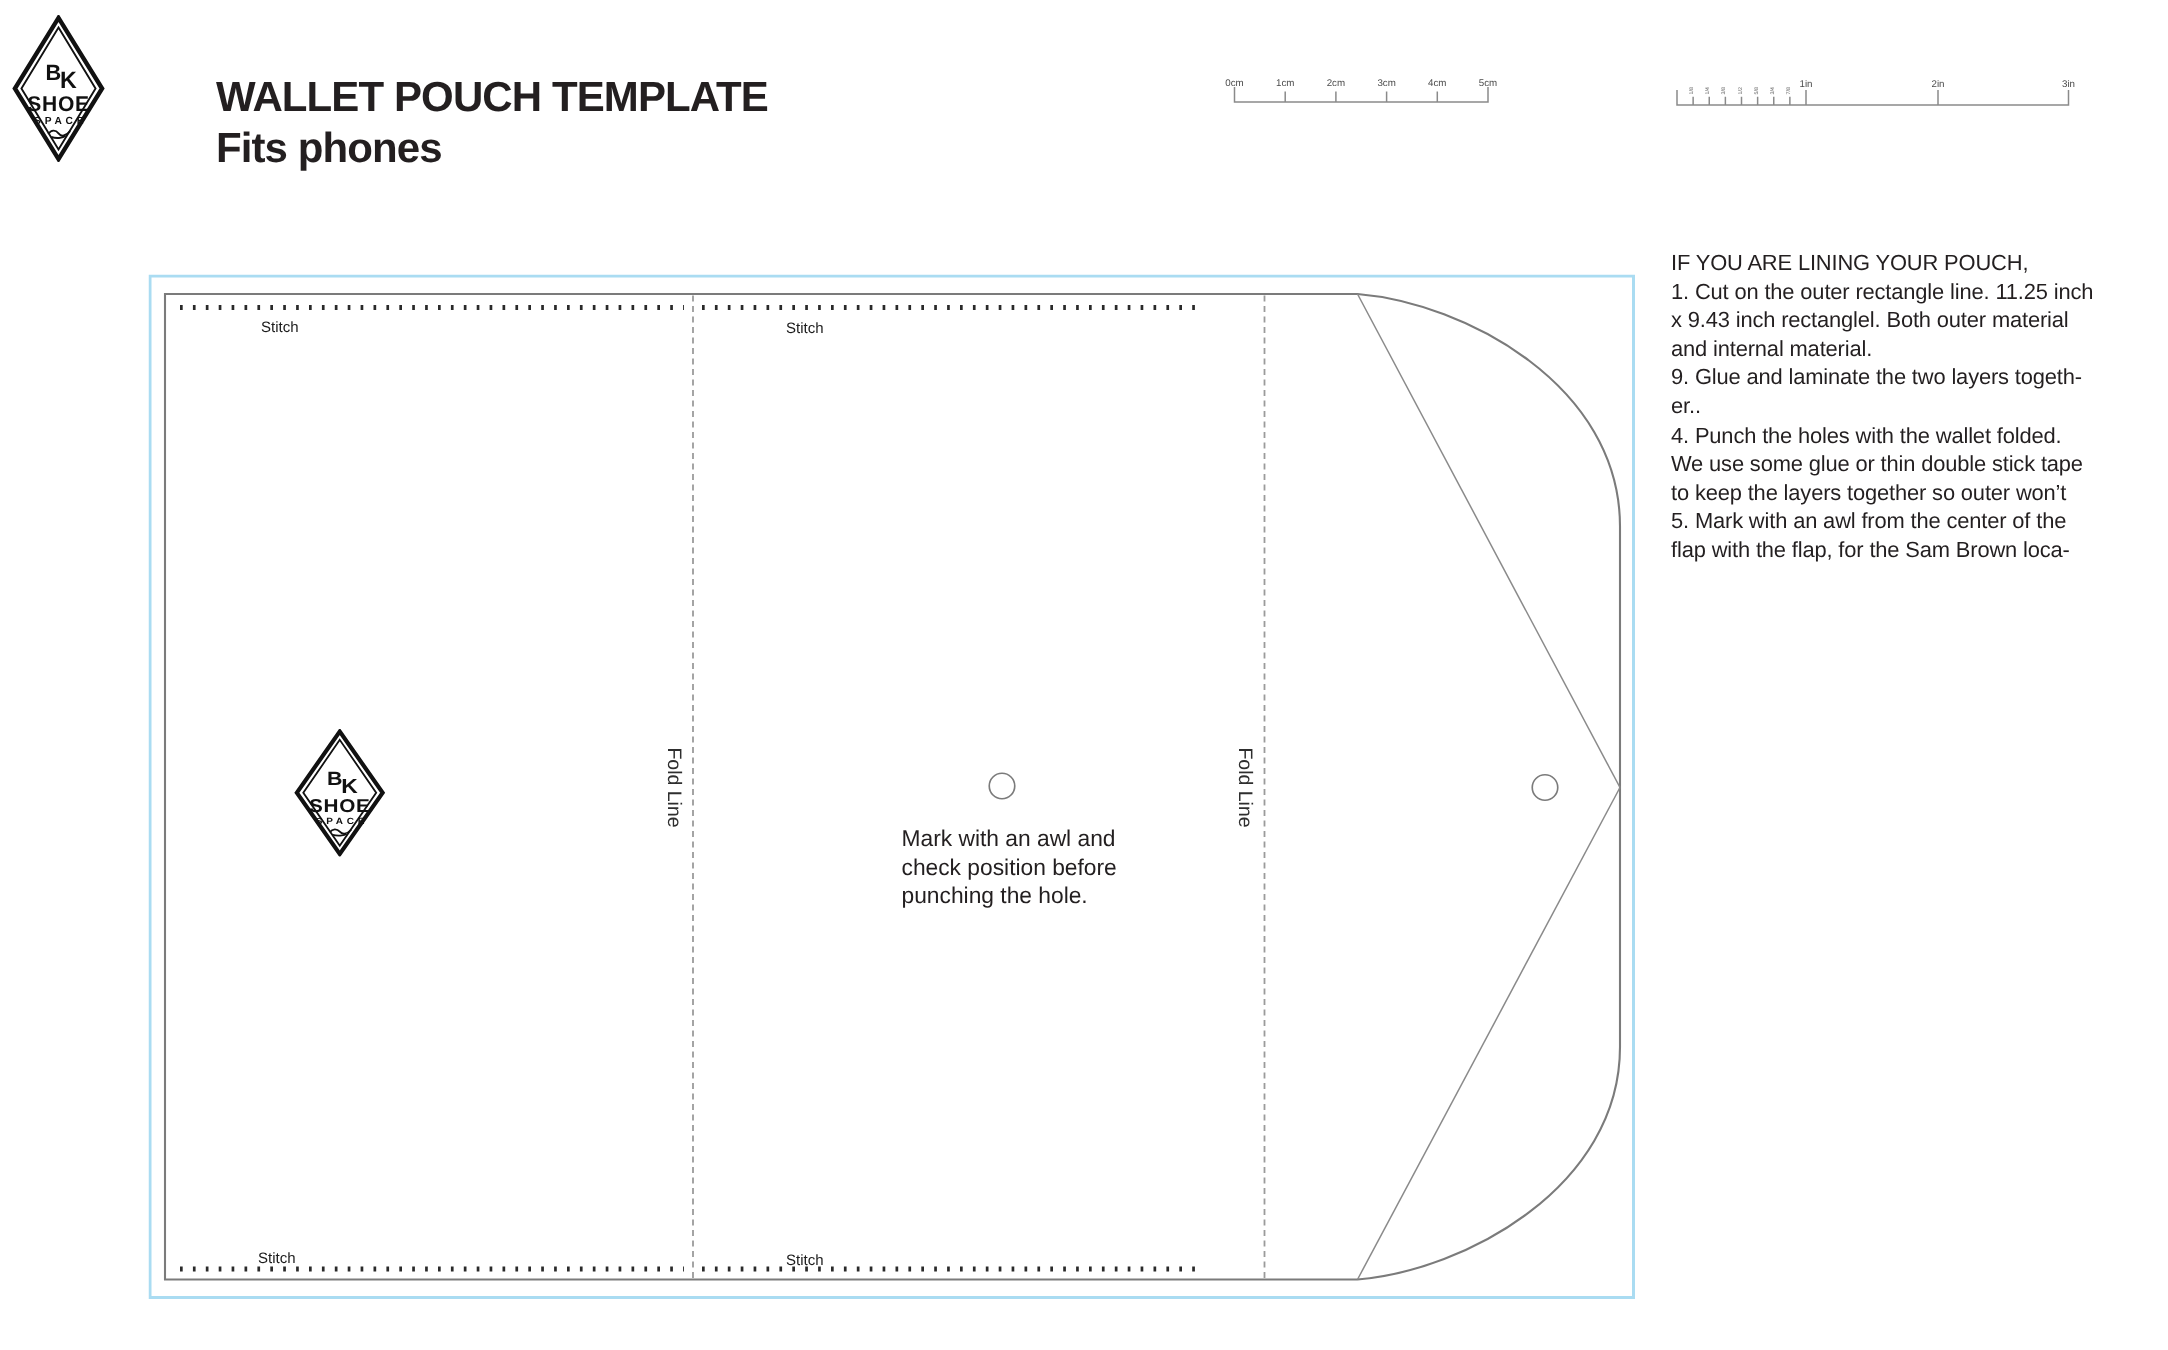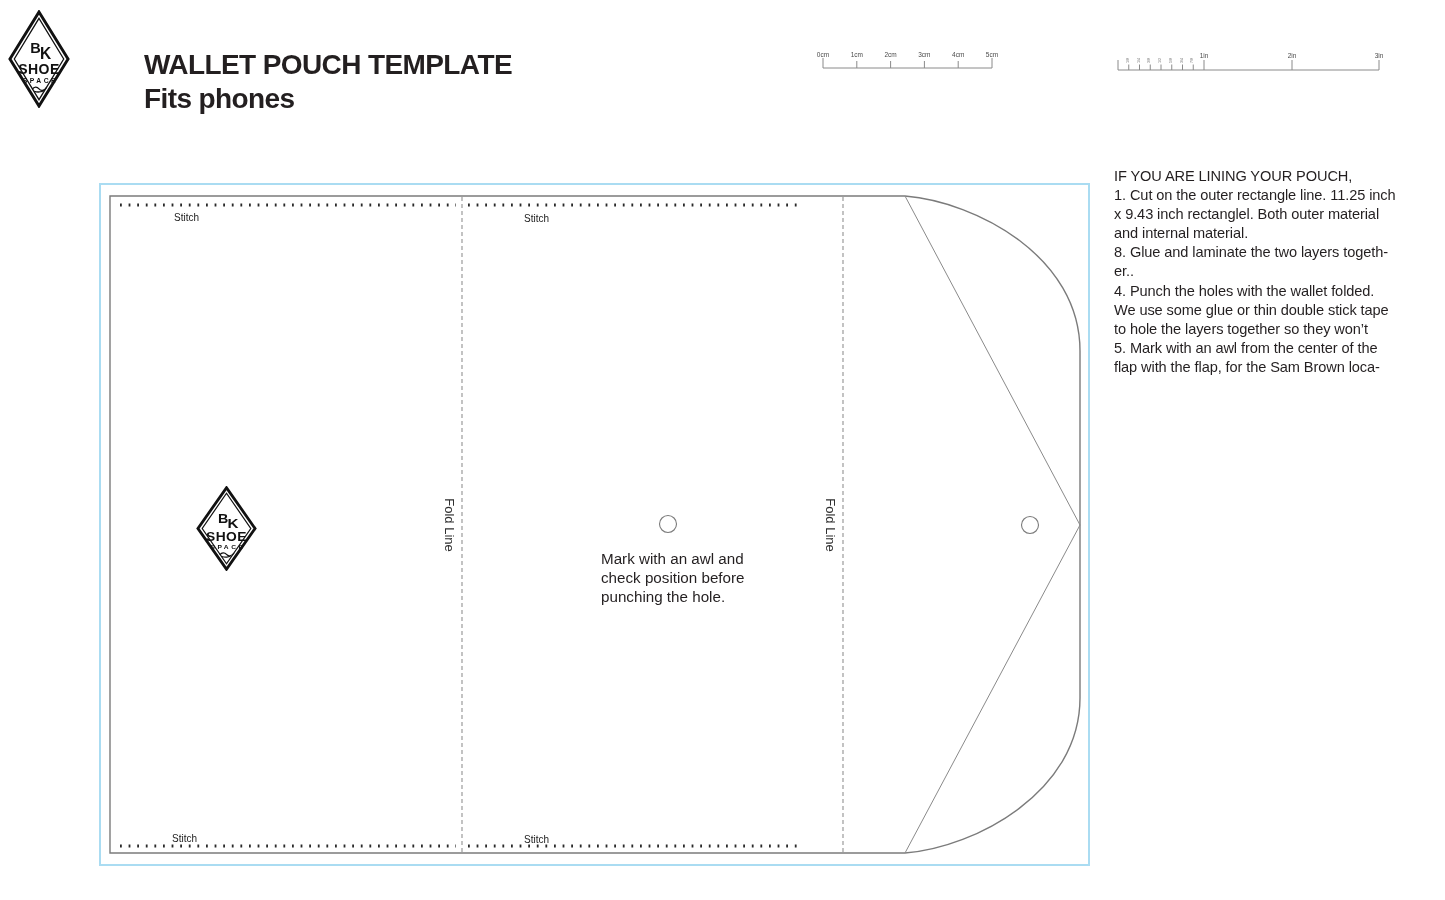--- a/index.html
+++ b/index.html
@@ -141,22 +141,22 @@
     <text class="logo-text" x="32" y="65" font-size="14.5" text-anchor="middle" letter-spacing="0.5">SHOE</text>
     <text class="logo-text" x="33.5" y="74.5" font-size="7" text-anchor="middle" letter-spacing="2.6">SPACE</text>
     <path d="M25,81 c2,-3 5,-3 7,-0.5 c2,2.5 5,2 8,-1.5 M27,83 c3,1 8,1 10,-1" fill="none" stroke="#111111" stroke-width="1.3"></path>
   </svg>
 
   <div id="instructions-panel" class="abs">
       <div>IF YOU ARE LINING YOUR POUCH,</div>
       <div>1. Cut on the outer rectangle line. 11.25 inch</div>
       <div>x 9.43 inch rectanglel. Both outer material</div>
       <div>and internal material.</div>
-      <div>8. Glue and laminate the two layers togeth-</div>
+      <div>9. Glue and laminate the two layers togeth-</div>
       <div>er..</div>
       <div>4. Punch the holes with the wallet folded.</div>
       <div>We use some glue or thin double stick tape</div>
-      <div>to hole the layers together so they won’t</div>
+      <div>to keep the layers together so outer won’t</div>
       <div>5. Mark with an awl from the center of the</div>
       <div>flap with the flap, for the Sam Brown loca-</div>
     </div>
 
 </div>
 
 </body></html>

